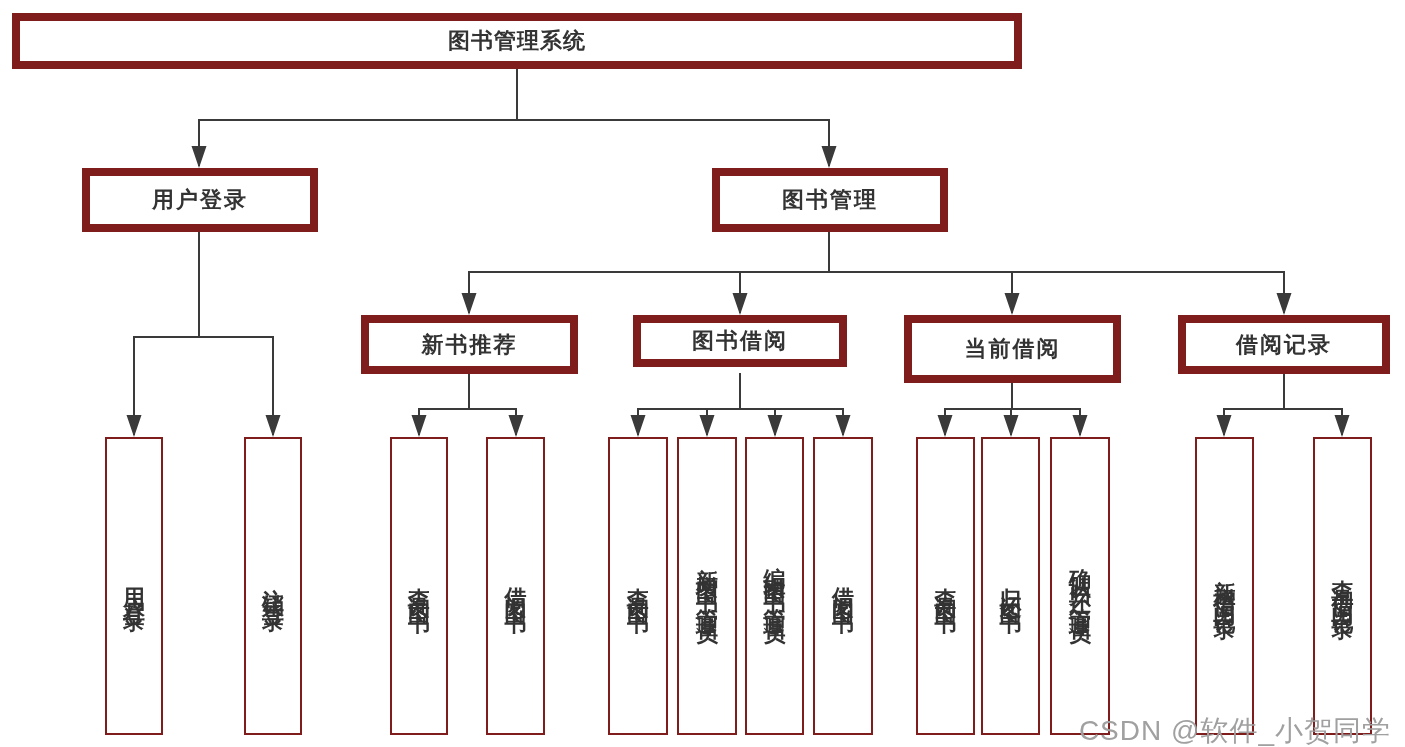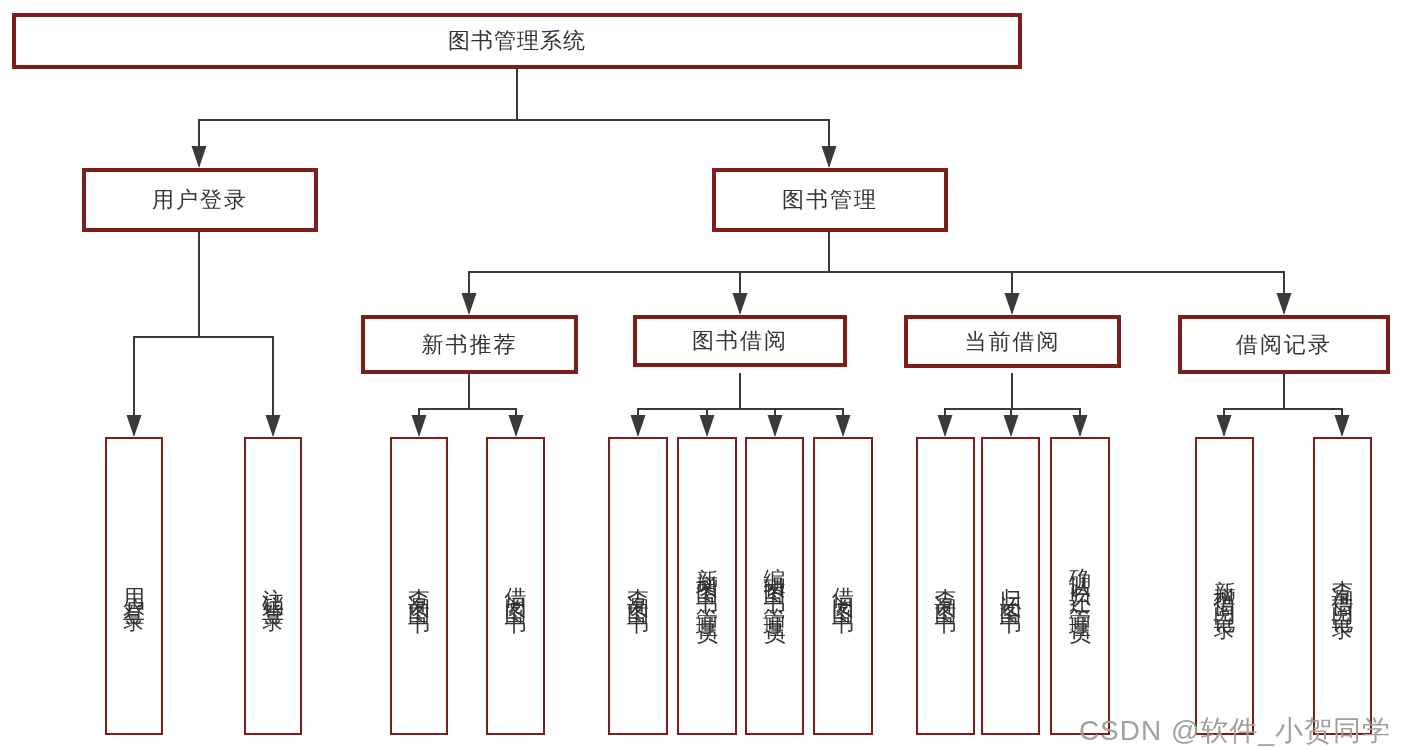--- a/index.html
+++ b/index.html
@@ -10,25 +10,26 @@
     background: #ffffff;
     font-family: "Liberation Sans", sans-serif;
     color: #333333;
     overflow: hidden;
   }
   .connectors { position: absolute; left: 0; top: 0; }
   .node {
     position: absolute;
     box-sizing: border-box;
     background: #ffffff;
-    border: 4px solid #7f1d1d;
+    border: 8px solid #7f1d1d;
     display: flex;
     align-items: center;
     justify-content: center;
     z-index: 2;
+    font-weight: bold;
   }
   .hbox {
     font-size: 22px;
     letter-spacing: 2px;
     white-space: nowrap;
   }
   .root-box { letter-spacing: 1px; }
   .leaf {
     border-width: 2.5px;
     writing-mode: vertical-rl;
@@ -83,21 +84,21 @@
     </g>
   </svg>
 
   <div class="node hbox root-box" style="left:12px; top:13px; width:1010px; height:56px;">图书管理系统</div>
 
   <div class="node hbox" style="left:82px; top:168px; width:236px; height:64px;">用户登录</div>
   <div class="node hbox" style="left:712px; top:168px; width:236px; height:64px;">图书管理</div>
 
   <div class="node hbox" style="left:361px; top:315px; width:217px; height:59px;">新书推荐</div>
   <div class="node hbox" style="left:633px; top:315px; width:214px; height:52px;">图书借阅</div>
-  <div class="node hbox" style="left:904px; top:315px; width:217px; height:53px;">当前借阅</div>
+  <div class="node hbox" style="left:904px; top:315px; width:217px; height:68px;">当前借阅</div>
   <div class="node hbox" style="left:1178px; top:315px; width:212px; height:59px;">借阅记录</div>
 
   <div class="node leaf" style="left:105px; width:58px;">用户登录</div>
   <div class="node leaf" style="left:244px; width:58px;">注销登录</div>
 
   <div class="node leaf" style="left:390px; width:58px;">查询图书</div>
   <div class="node leaf" style="left:486px; width:59px;">借阅图书</div>
 
   <div class="node leaf" style="left:608px; width:60px;">查询图书</div>
   <div class="node leaf" style="left:677px; width:60px;">新增图书（管理员）</div>

